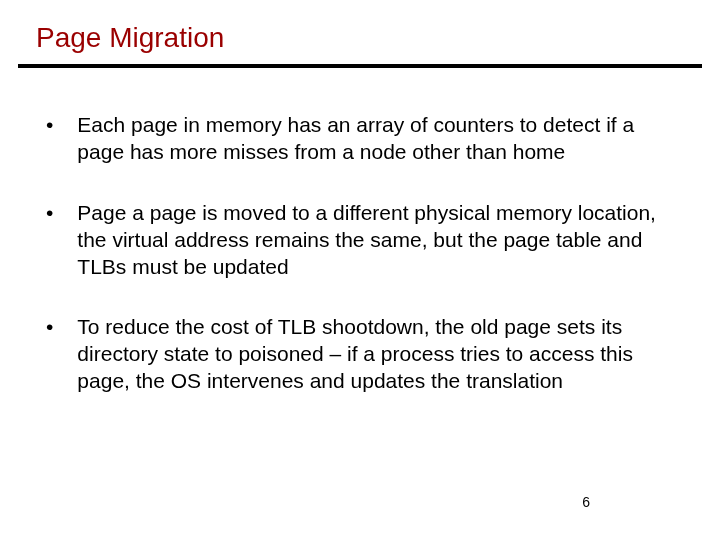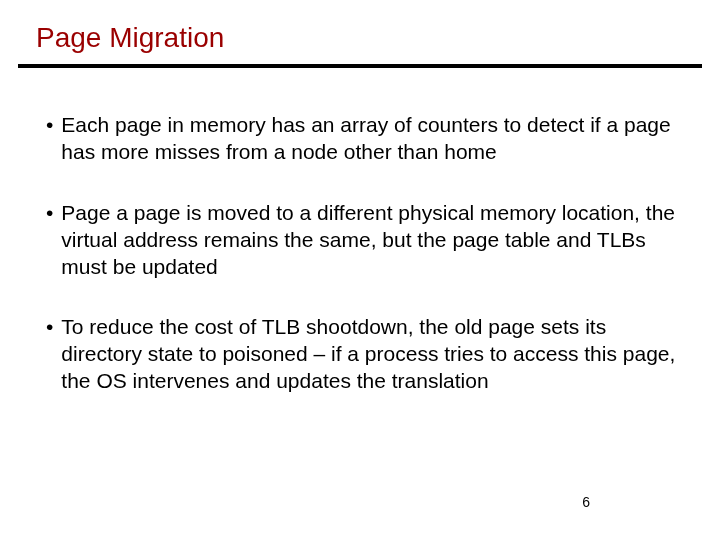--- a/index.html
+++ b/index.html
@@ -48,20 +48,21 @@
   }
   .bullet:last-child {
     margin-bottom: 0;
   }
   .marker {
     flex: 0 0 auto;
     margin-right: 8px;
   }
   .btext {
     flex: 1 1 auto;
+    margin-left: 16px;
   }
   .pagenum {
     position: absolute;
     right: 58px;
     bottom: 30px;
     font-size: 14px;
     color: #000000;
   }
 </style>
 </head>

